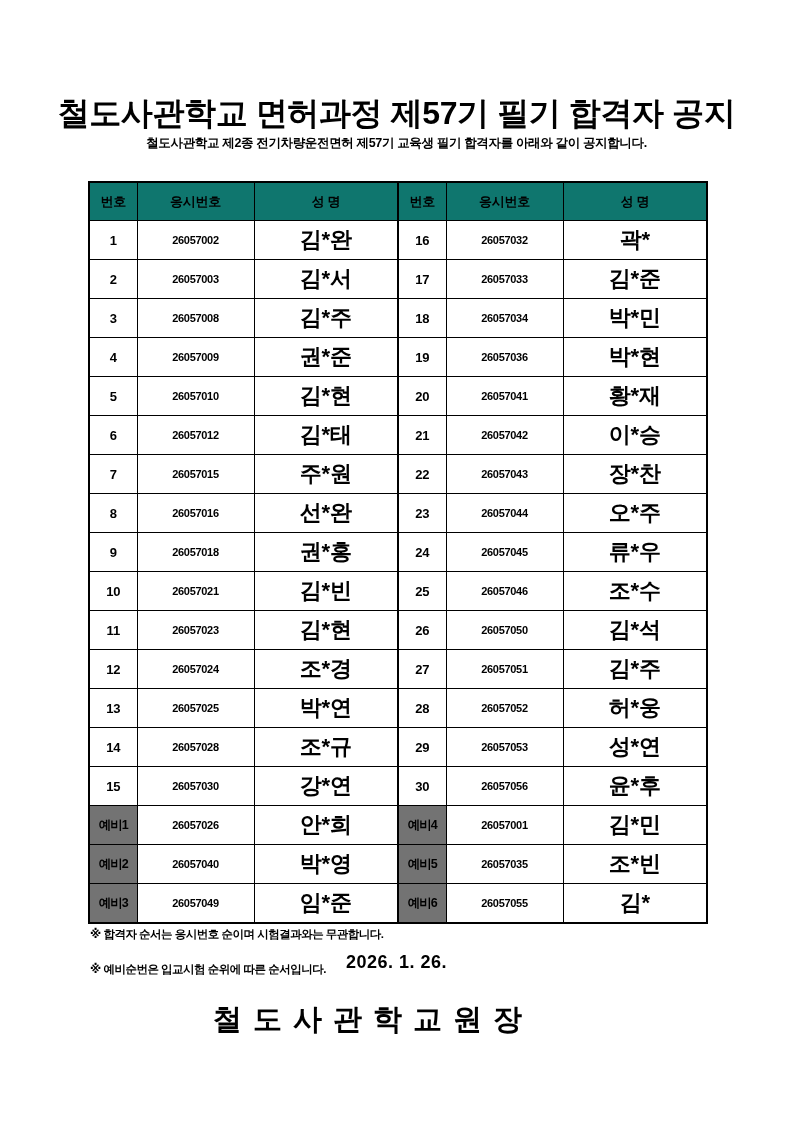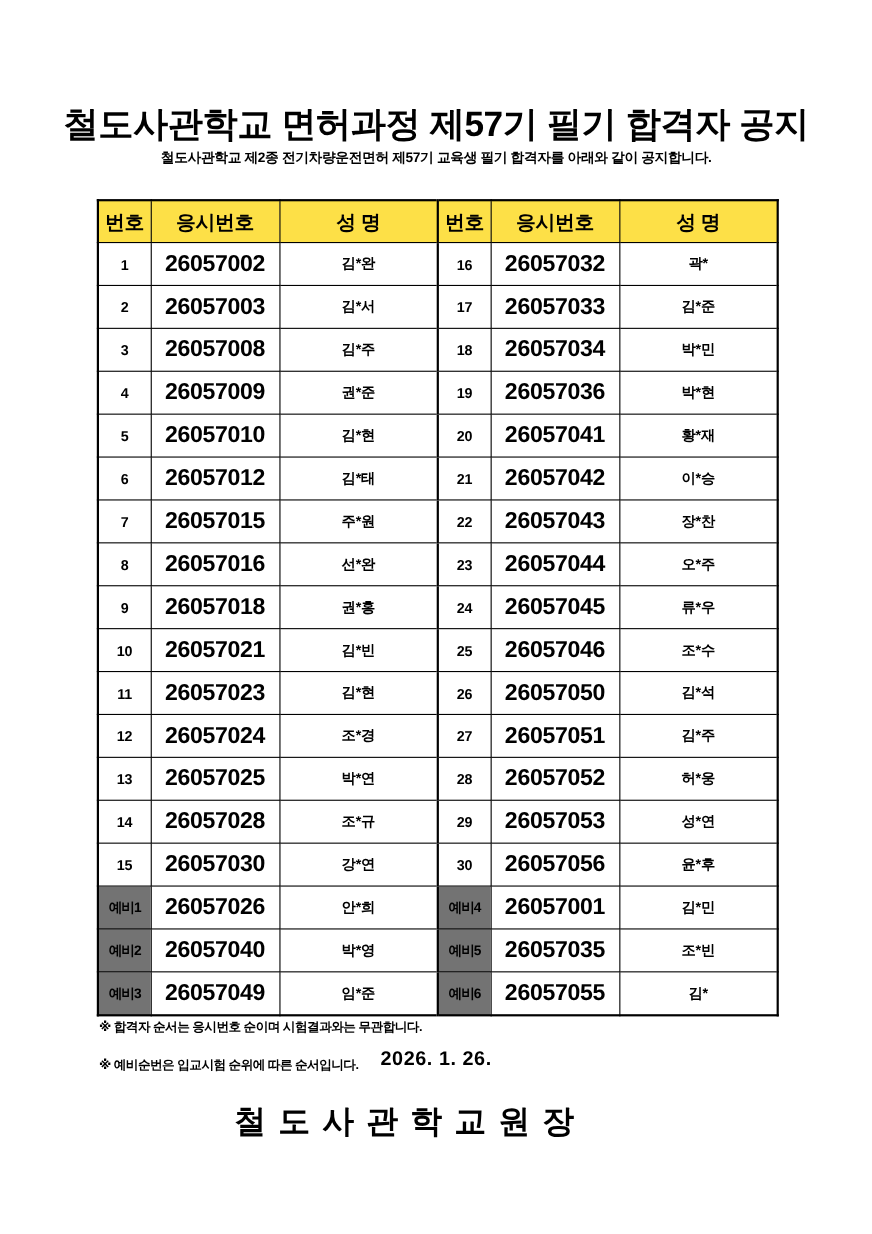--- a/index.html
+++ b/index.html
@@ -72,42 +72,42 @@
   table.roster td {
     border: 1px solid #000;
     padding: 0;
     height: 38px;
     text-align: center;
     vertical-align: middle;
     font-weight: bold;
     background: #ffffff;
   }
   table.roster thead th {
-    background: #fde047;
-    font-size: 18px;
+    background: #0f766e;
+    font-size: 13px;
     letter-spacing: -0.3px;
     height: 37px;
   }
   th.h-name { letter-spacing: 2.5px; }
 
   td.cell-no {
     font-size: 13px;
     letter-spacing: -0.2px;
   }
   td.cell-no.reserve {
     background: #737373;
     font-size: 12.5px;
     letter-spacing: -1px;
   }
   td.cell-num {
-    font-size: 21px;
+    font-size: 11px;
     letter-spacing: -0.3px;
   }
   td.cell-name {
-    font-size: 13px;
+    font-size: 22px;
     letter-spacing: -0.2px;
   }
   
   td.cell-name.mid-split,
   th.h-name.mid-split { border-right: 2px solid #000; }
 
   
   .notes {
     position: absolute;
     top: 907px;

